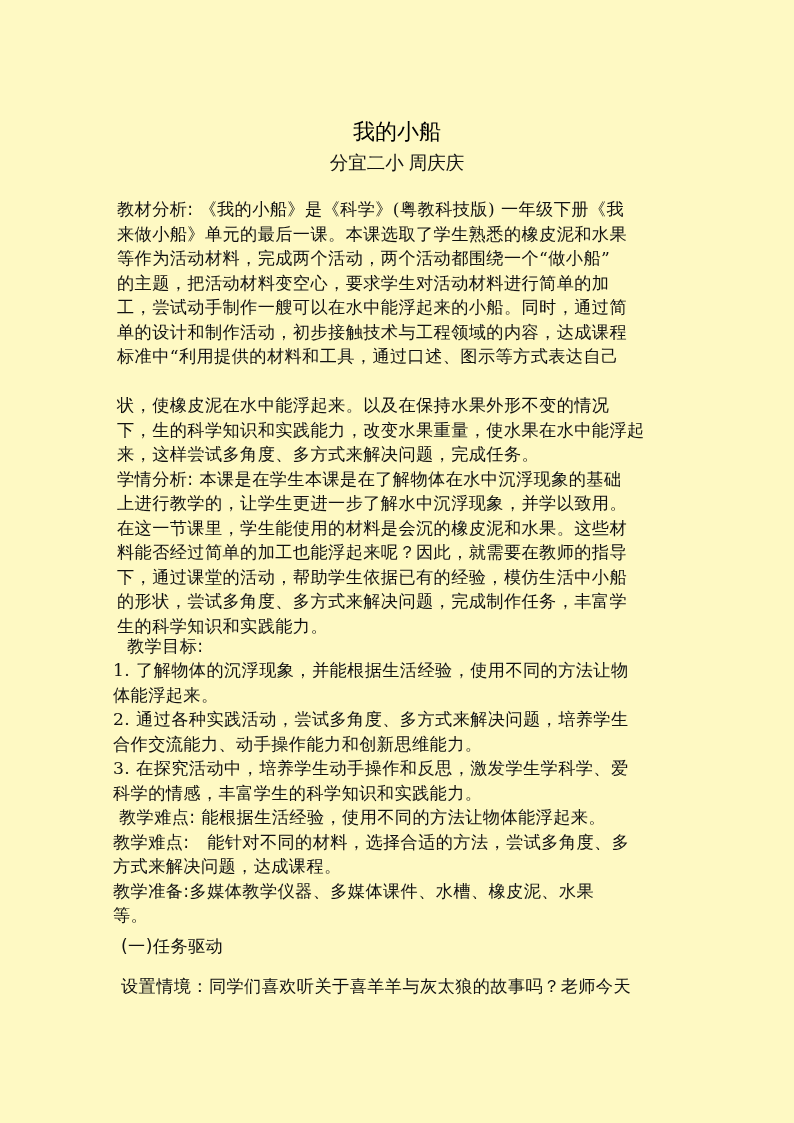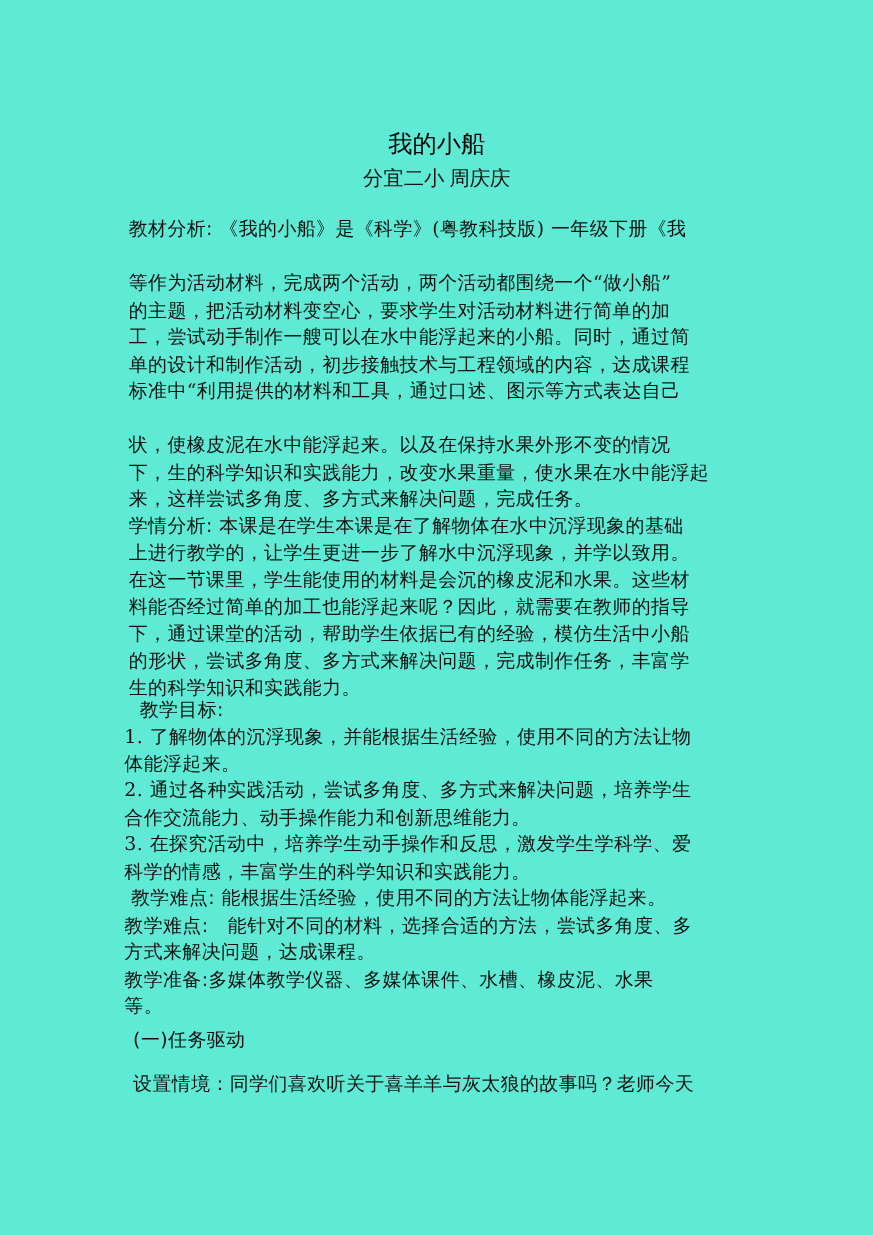--- a/index.html
+++ b/index.html
@@ -1,48 +1,49 @@
 <!DOCTYPE html>
 <html><head>
   <meta charset="utf-8">
   <style>
     html, body { margin: 0; padding: 0; background: #ffffff; }
     body {
       width: 794px; height: 1123px; position: relative; overflow: hidden;
       font-family: "DejaVu Sans", "Liberation Sans", sans-serif;
       color: #111111;
     }
-    .page { position: absolute; left: 0; top: 0; width: 794px; height: 1123px; background: #5eead4; }
+    .page { position: absolute; left: 0; top: 0; width: 794px; height: 1123px; background: #fef9c3; }
     .title {
       position: absolute; top: 118px; left: 0; width: 794px; text-align: center;
       font-family: "DejaVu Serif", "Liberation Serif", serif;
       font-size: 22px; line-height: 28px; color: #000;
     }
     .author {
       position: absolute; top: 150px; left: 0; width: 794px; text-align: center;
-      font-family: Liberation Serif, serif;
+      font-family: Liberation Sans, sans-serif;
       font-size: 18.5px; line-height: 26px; color: #111;
     }
     .line {
       position: absolute; left: 117px; width: 570px; white-space: nowrap;
       font-family: "DejaVu Serif", "Liberation Serif", serif;
       font-size: 17.2px; line-height: 24px; color: #111;
       letter-spacing: 0.4px;
     }
     .b { font-weight: normal; font-family: "DejaVu Sans", "Liberation Sans", sans-serif; }
   </style>
 </head>
 <body>
 
 <div class="page">
 
   <div class="title">我的小船</div>
   <div class="author">分宜二小 周庆庆</div>
 
   <div class="line" style="top:197px"><span class="b">教材分析:</span><span> 《我的小船》是《科学》(粤教科技版) 一年级下册《我</span></div>
+  <div class="line" style="top:221.5px">来做小船》单元的最后一课。本课选取了学生熟悉的橡皮泥和水果</div>
   <div class="line" style="top:246px">等作为活动材料，完成两个活动，两个活动都围绕一个“做小船”</div>
   <div class="line" style="top:270.5px">的主题，把活动材料变空心，要求学生对活动材料进行简单的加</div>
   <div class="line" style="top:295px">工，尝试动手制作一艘可以在水中能浮起来的小船。同时，通过简</div>
   <div class="line" style="top:319.5px">单的设计和制作活动，初步接触技术与工程领域的内容，达成课程</div>
   <div class="line" style="top:344px">标准中“利用提供的材料和工具，通过口述、图示等方式表达自己</div>
   <div class="line" style="top:393px">状，使橡皮泥在水中能浮起来。以及在保持水果外形不变的情况</div>
   <div class="line" style="top:417.5px">下，生的科学知识和实践能力，改变水果重量，使水果在水中能浮起</div>
   <div class="line" style="top:442px">来，这样尝试多角度、多方式来解决问题，完成任务。</div>
 
   <div class="line" style="top:466.5px"><span class="b">学情分析:</span><span> 本课是在学生本课是在了解物体在水中沉浮现象的基础</span></div>

